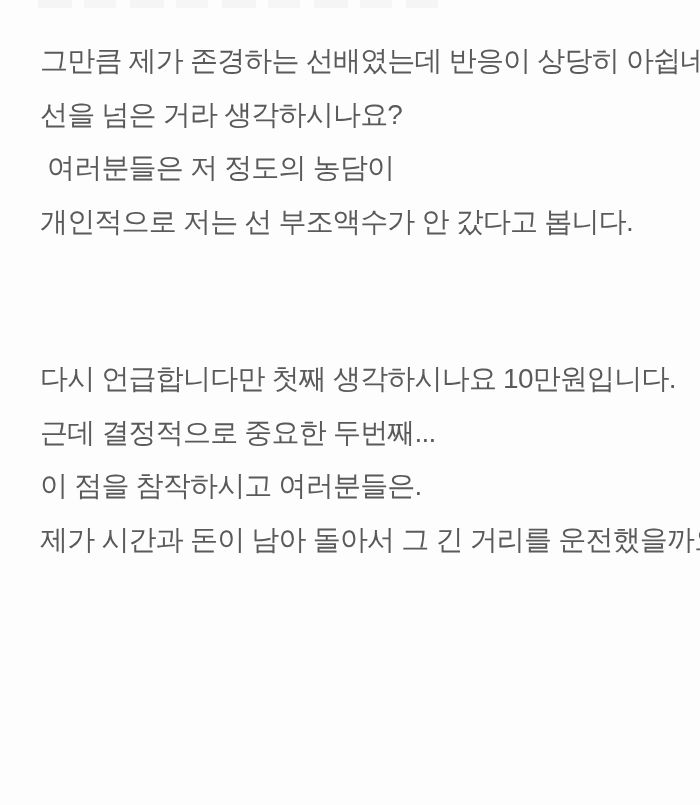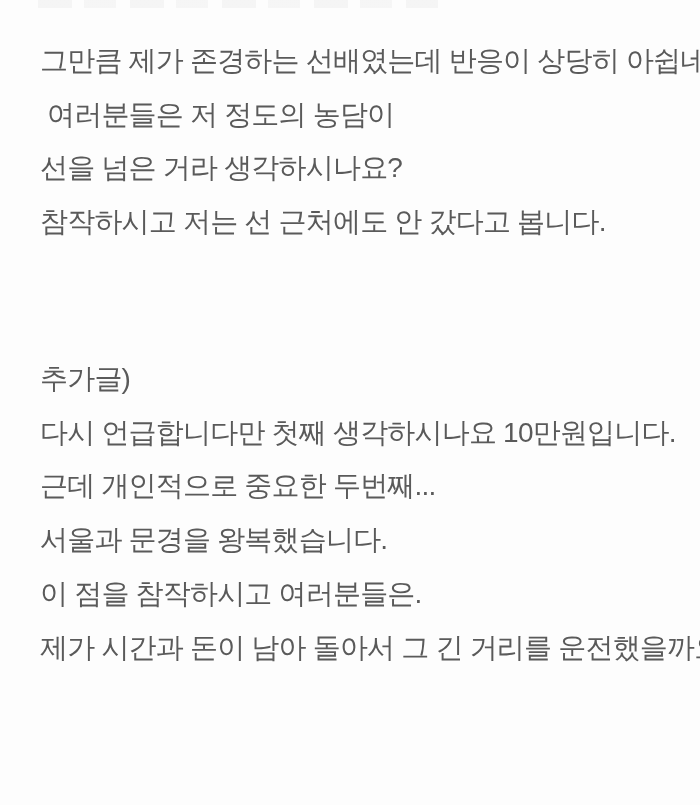--- a/index.html
+++ b/index.html
@@ -53,25 +53,23 @@
     white-space: pre;
   }
 </style>
 </head>
 <body>
 
 <div class="page">
   <div class="top-crop"></div>
   <div class="para para-1">
       <p class="line">그만큼 제가 존경하는 선배였는데 반응이 상당히 아쉽네요.</p>
+      <p class="line">선을 넘은 거라 생각하시나요?</p>
       <p class="line"> 여러분들은 저 정도의 농담이</p>
-      <p class="line">선을 넘은 거라 생각하시나요?</p>
-      <p class="line">참작하시고 저는 선 근처에도 안 갔다고 봅니다.</p>
+      <p class="line">개인적으로 저는 선 부조액수가 안 갔다고 봅니다.</p>
     </div>
   <div class="para para-2">
-      <p class="line">추가글)</p>
       <p class="line">다시 언급합니다만 첫째 생각하시나요 10만원입니다.</p>
-      <p class="line">근데 개인적으로 중요한 두번째...</p>
-      <p class="line">서울과 문경을 왕복했습니다.</p>
+      <p class="line">근데 결정적으로 중요한 두번째...</p>
       <p class="line">이 점을 참작하시고 여러분들은.</p>
       <p class="line">제가 시간과 돈이 남아 돌아서 그 긴 거리를 운전했을까요?</p>
     </div>
 </div>
 
 </body></html>

